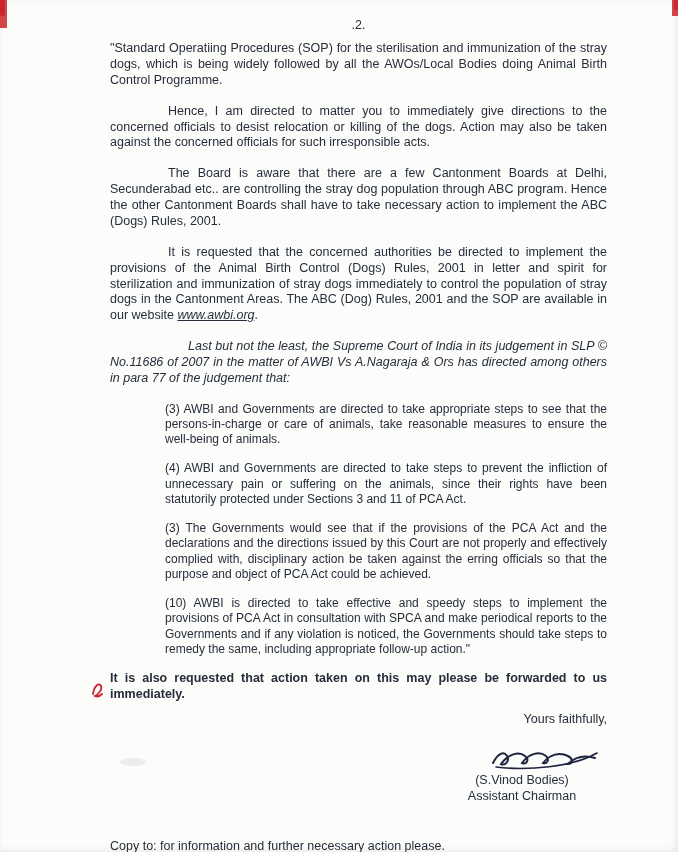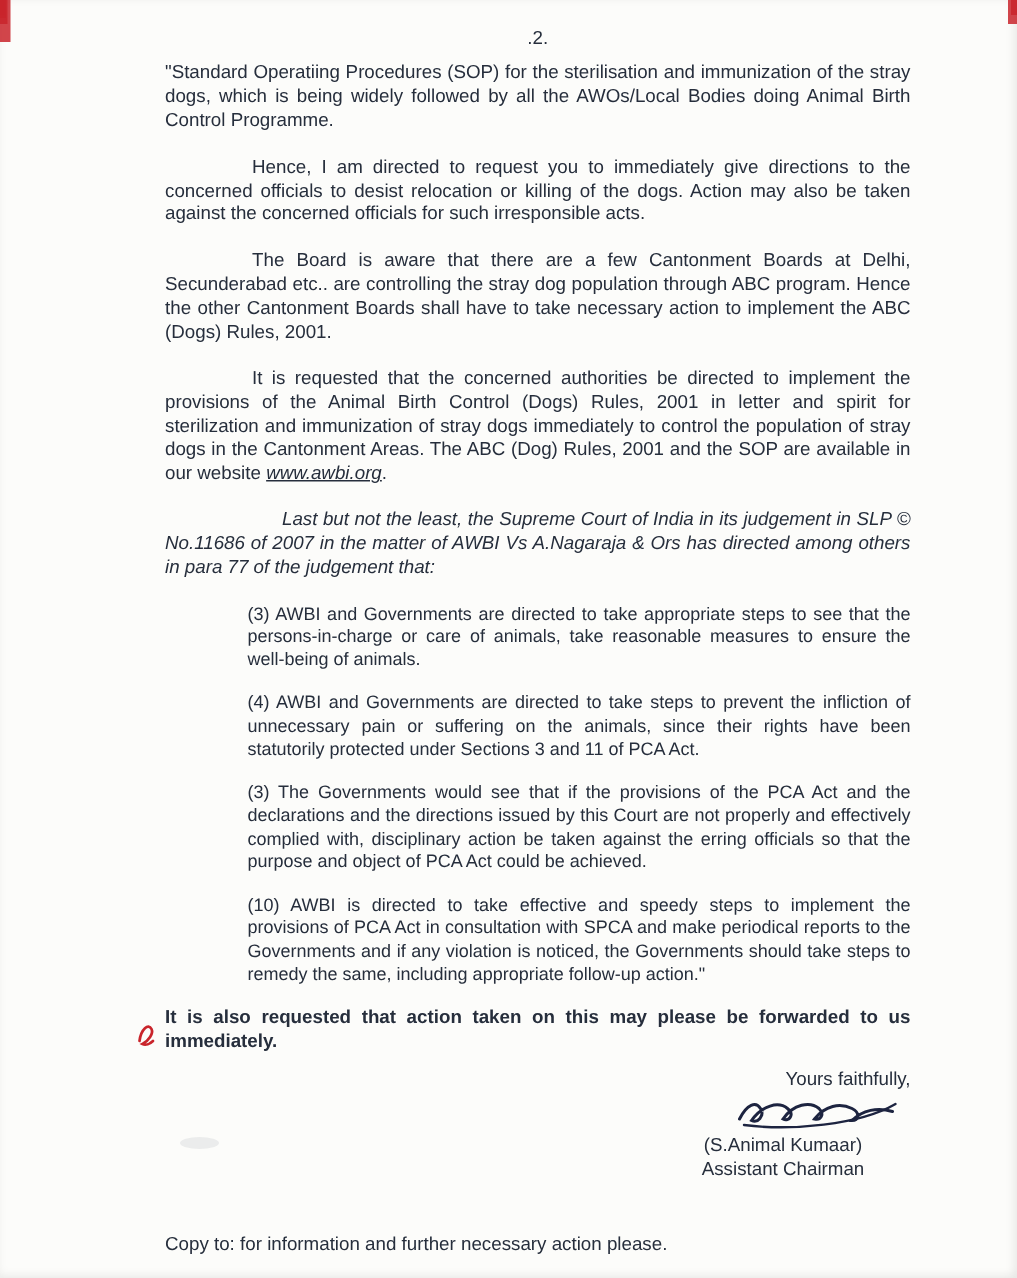--- a/index.html
+++ b/index.html
@@ -48,21 +48,21 @@
     display:flex;
     flex-direction:column;
     align-items:flex-end;
   }
   .closing-inner{
     width:170px;
     text-align:center;
     font-size:12.5px;
     line-height:1.3;
   }
-  .valediction{ text-align:right; margin-bottom:1px; }
+  .valediction{ text-align:right; margin-bottom:18px; }
   .signature{ height:26px; margin:1px 6px 1px 0; display:block; margin-left:auto; }
   .copy-block{
     margin-top:34px;
     font-size:12.5px;
   }
   .copy-list{ margin-top:20px; }
   .copy-item{
     display:flex;
     margin-bottom:3px;
     font-size:12.5px;
@@ -99,21 +99,21 @@
   <svg class="pen-tick" width="16" height="22" viewBox="0 0 16 22">
     <path d="M3 14 C4 6 9 2 11 6 C12.5 9 9 14 5 16 C7 17 10 16 12 14" fill="none" stroke="#c9242b" stroke-width="1.8" stroke-linecap="round"></path>
   </svg>
 
   <div class="content">
 
     <div class="page-number">.2.</div>
 
     <p class="para">"Standard Operatiing Procedures (SOP) for the sterilisation and immunization of the stray dogs, which is being widely followed by all the AWOs/Local Bodies doing Animal Birth Control Programme.</p>
 
-    <p class="para indent">Hence, I am directed to request you to immediately give directions to the concerned officials to desist relocation or killing of the dogs. Action may also be taken against the concerned officials for such irresponsible acts.</p>
+    <p class="para indent">Hence, I am directed to matter you to immediately give directions to the concerned officials to desist relocation or killing of the dogs. Action may also be taken against the concerned officials for such irresponsible acts.</p>
 
     <p class="para indent">The Board is aware that there are a few Cantonment Boards at Delhi, Secunderabad etc.. are controlling the stray dog population through ABC program. Hence the other Cantonment Boards shall have to take necessary action to implement the ABC (Dogs) Rules, 2001.</p>
 
     <p class="para indent"><span>It is requested that the concerned authorities be directed to implement the provisions of the Animal Birth Control (Dogs) Rules, 2001 in letter and spirit for sterilization and immunization of stray dogs immediately to control the population of stray dogs in the Cantonment Areas. The ABC (Dog) Rules, 2001 and the SOP are available in our website</span> <span class="link">www.awbi.org</span><span>.</span></p>
 
     <p class="para indent-lg">Last but not the least, the Supreme Court of India in its judgement in SLP © No.11686 of 2007 in the matter of AWBI Vs A.Nagaraja &amp; Ors has directed among others in para 77 of the judgement that:</p>
 
     <p class="quote">(3) AWBI and Governments are directed to take appropriate steps to see that the persons-in-charge or care of animals, take reasonable measures to ensure the well-being of animals.</p>
 
     <p class="quote">(4) AWBI and Governments are directed to take steps to prevent the infliction of unnecessary pain or suffering on the animals, since their rights have been statutorily protected under Sections 3 and 11 of PCA Act.</p>
@@ -124,21 +124,21 @@
 
     <p class="para" style="margin-bottom:8px;font-weight:bold;">It is also requested that action taken on this may please be forwarded to us immediately.</p>
 
     <div class="closing">
       <div class="closing-inner">
         <div class="valediction">Yours faithfully,</div>
         <svg class="signature" width="112" height="26" viewBox="0 0 112 26">
           <path d="M4 18 C9 8 15 6 18 11 C21 16 16 21 12 19 C19 9 30 6 36 11 C41 15 37 20 33 18 C40 8 51 6 57 11 C61 15 58 19 54 18 C61 9 71 7 79 11 C85 14 83 19 79 19 C86 12 96 10 106 13" fill="none" stroke="#1d2440" stroke-width="2" stroke-linecap="round"></path>
           <path d="M7 22 C38 26 84 22 108 8" fill="none" stroke="#1d2440" stroke-width="1.6" stroke-linecap="round"></path>
         </svg>
-        <div>(S.Animal Kumaar)</div>
+        <div>(S.Vinod Bodies)</div>
         <div>Assistant Chairman</div>
       </div>
     </div>
 
     <div class="copy-block">
       <div>Copy to: for information and further necessary action please.</div>
       <div class="copy-list">
         <div class="copy-item">
           <span class="copy-num">1.</span>
           <span>Maj. Gen. Dr.R.M.Kharb, AVSM (Retd), Chairman, AWBI.</span>

